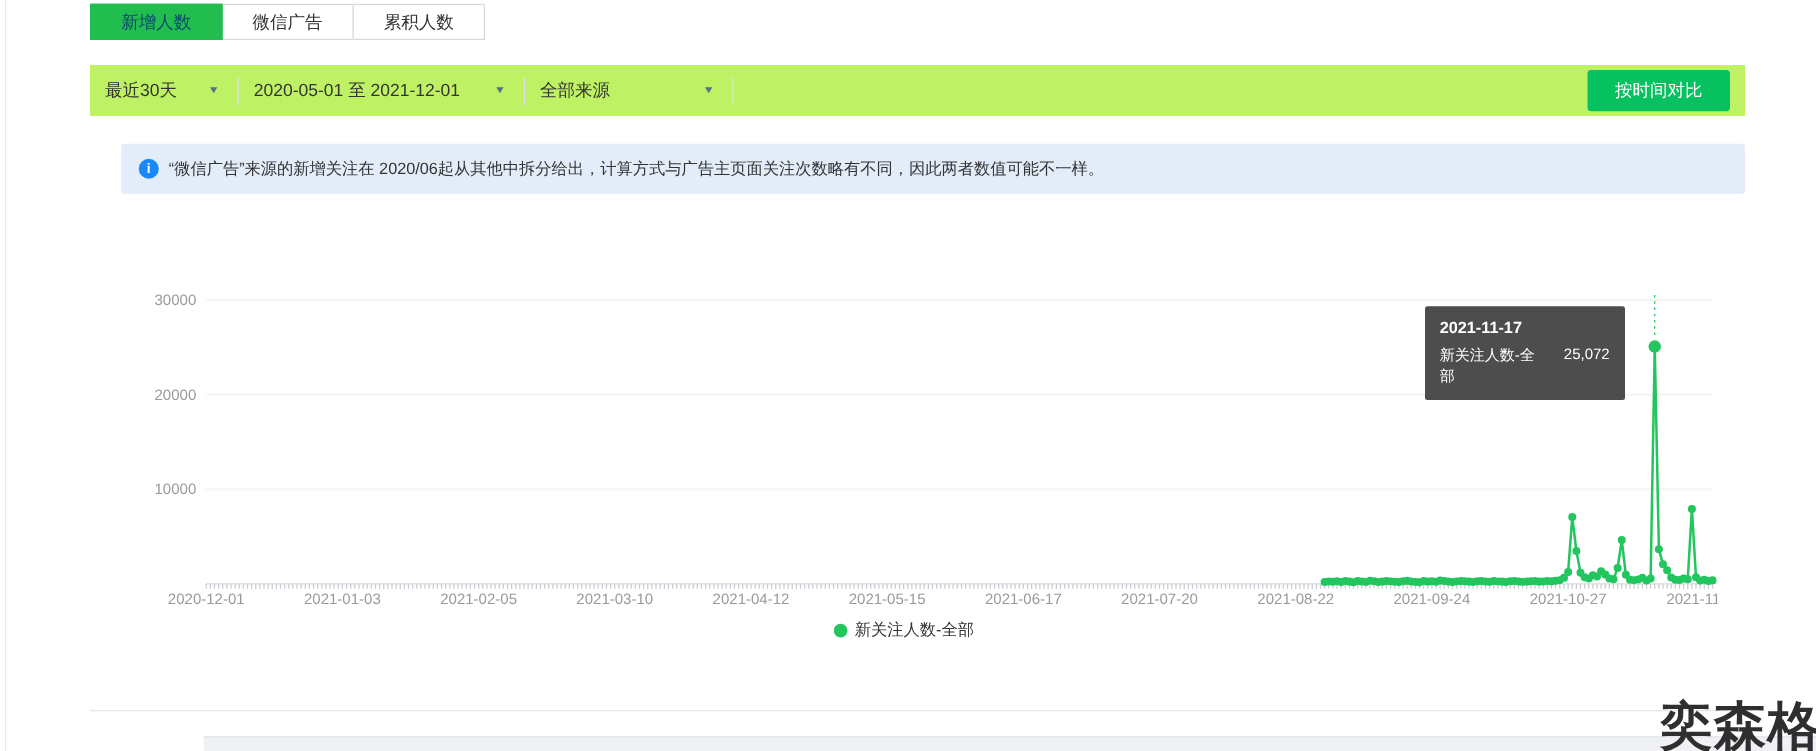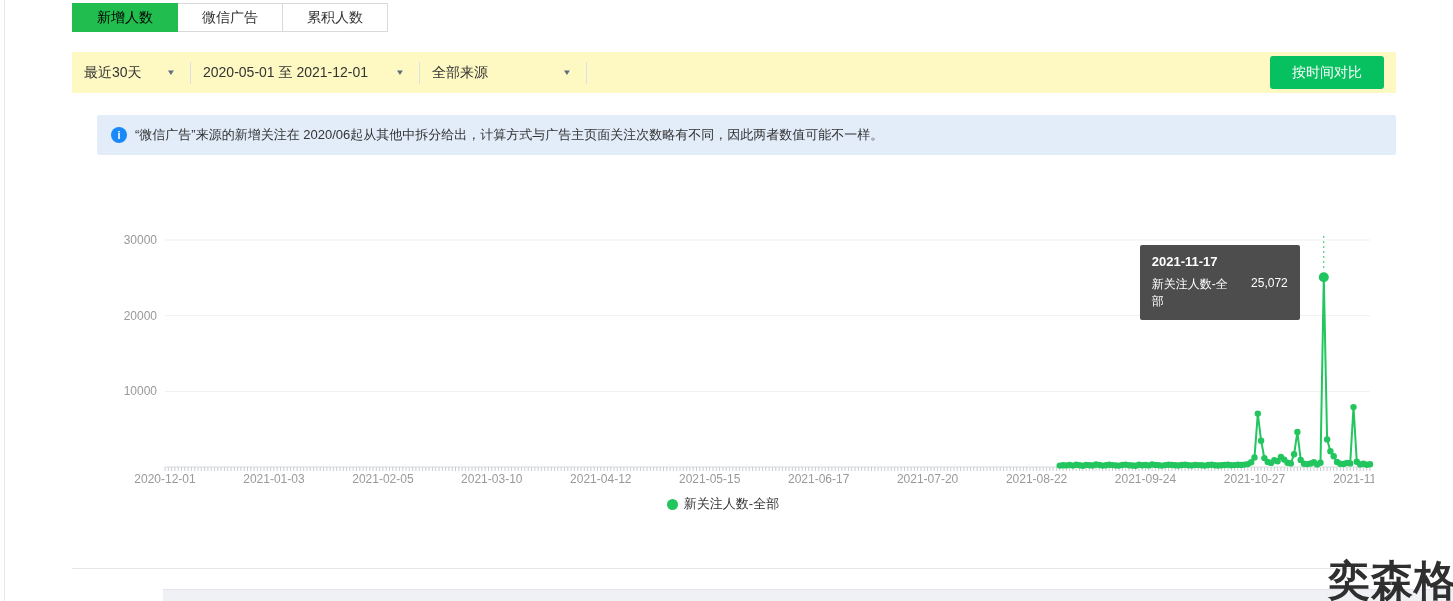--- a/index.html
+++ b/index.html
@@ -9,24 +9,24 @@
     font-family:"Liberation Sans","DejaVu Sans",sans-serif; color:#333;
     --green-tab:#21bd4f; --green-btn:#07c160; --green-line:#22c55e;
   }
   .page-left-border { position:absolute; left:4px; top:0; width:1px; height:601px; background:#e5e6ea; }
 
   
   .tabs { position:absolute; left:72px; top:3px; display:flex; }
   .tab { height:29px; padding:0 24px; display:flex; align-items:center; justify-content:center;
          font-size:14px; background:#fff; border:1px solid #d9d9d9; margin-left:-1px; cursor:pointer; white-space:nowrap; }
   .tab:first-child { margin-left:0; }
-  .tab.active { background:var(--green-tab); border-color:var(--green-tab); color:#000000; z-index:2;font-family:Liberation Mono, monospace; }
-
-  
-  .filterbar { position:absolute; left:72px; top:52px; width:1324px; height:41px; background:#fef9c3; display:flex; align-items:center; }
+  .tab.active { background:var(--green-tab); border-color:var(--green-tab); color:#0c4a6e; z-index:2;font-family:Liberation Mono, monospace; }
+
+  
+  .filterbar { position:absolute; left:72px; top:52px; width:1324px; height:41px; background:#bef264; display:flex; align-items:center; }
   .filter-item { height:41px; display:flex; align-items:center; justify-content:space-between; padding:0 14px 0 12px; font-size:14px; cursor:pointer; }
   .filter-item .arrow { font-size:10px; color:#5f6d81; margin-left:14px; transform:scaleY(.8); }
   .filter-sep { width:1px; height:22px; background:#dcdfe6; }
   .compare-btn { position:absolute; right:12px; top:4px; width:114px; height:33px; background:var(--green-btn);
                  color:#fff; font-size:14px; border:none; border-radius:3px; cursor:pointer; }
 
   
   .card { position:absolute; left:72px; top:93px; width:1324px; height:476px; background:#fff; border-bottom:1px solid #e5e6ea; }
   .notice { margin:22px 0 0 25px; height:40px; background:#e3edfa; border-radius:2px; display:flex; align-items:center; padding:0 14px; font-size:13px; color:#333; }
   .info-icon { width:16px; height:16px; border-radius:50%; background:#1989fa; color:#fff; font-size:11px; font-weight:bold;

